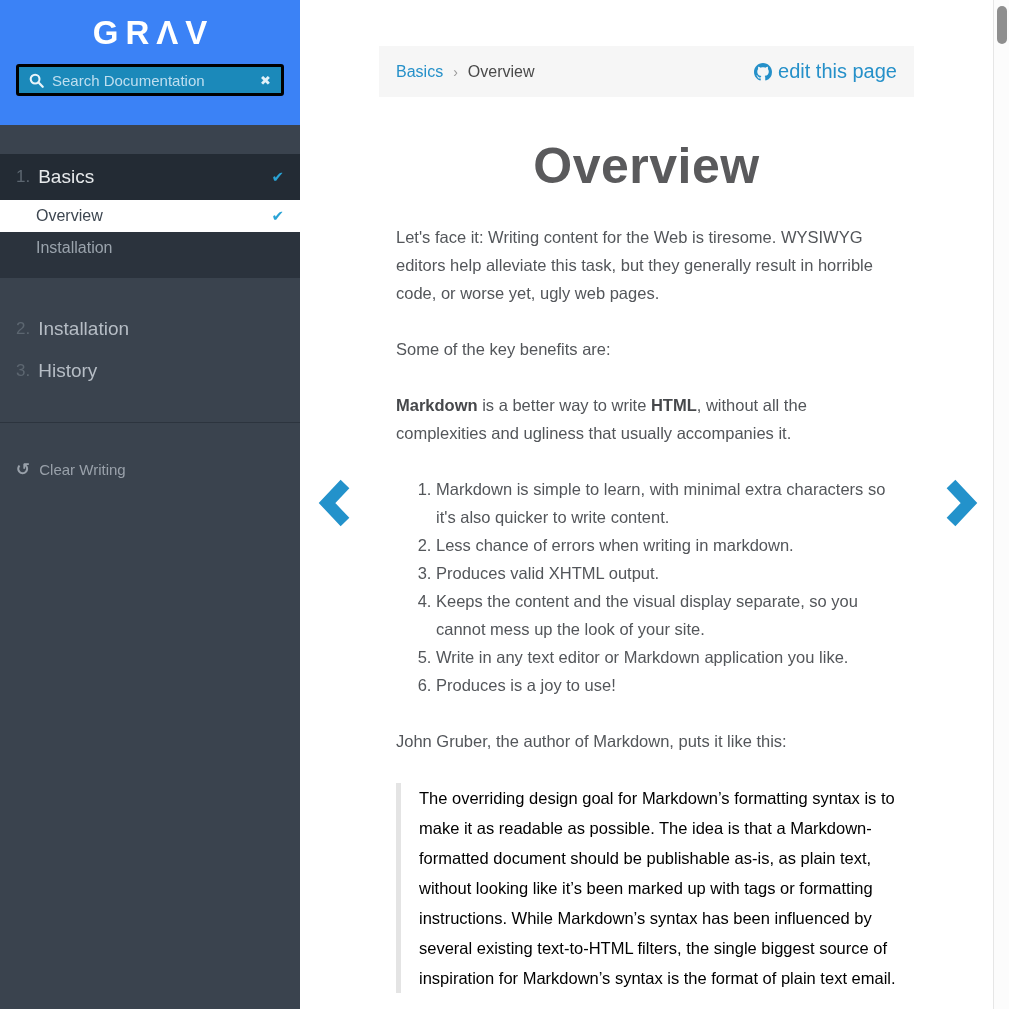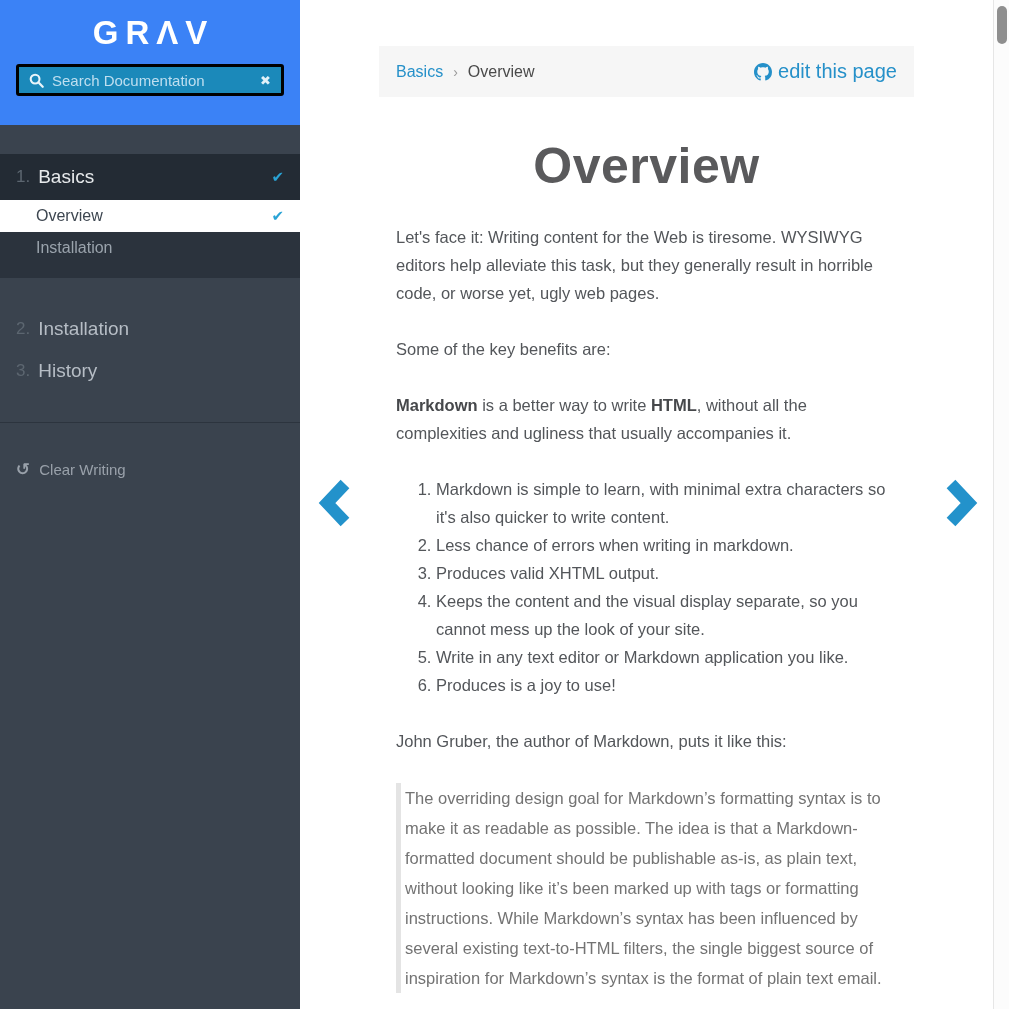--- a/index.html
+++ b/index.html
@@ -139,22 +139,22 @@
     line-height: 28px;
     color: #53565a;
   }
   .content-col p { margin: 28px 17px 0; }
   .page-title + p { }
   .content-col b { color: #46484b; }
   .content-col ol { margin: 28px 17px 0; padding-left: 40px; }
   .content-col blockquote {
     margin: 28px 17px 16px;
     border-left: 5px solid #e4e4e4;
-    padding-left: 4px;
-    color: #737373;
+    padding-left: 18px;
+    color: #000000;
     line-height: 30px;
   }
 
   
   .pager {
     position: absolute; top: 477px;
     width: 34px; height: 52px;
     background: none; border: none; cursor: pointer; padding: 0;
   }
   .pager.prev { left: 318px; }

